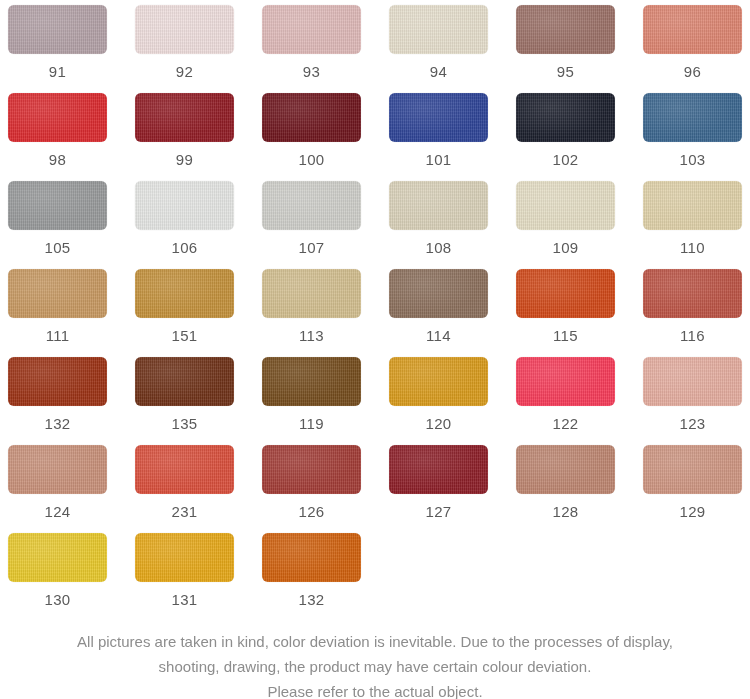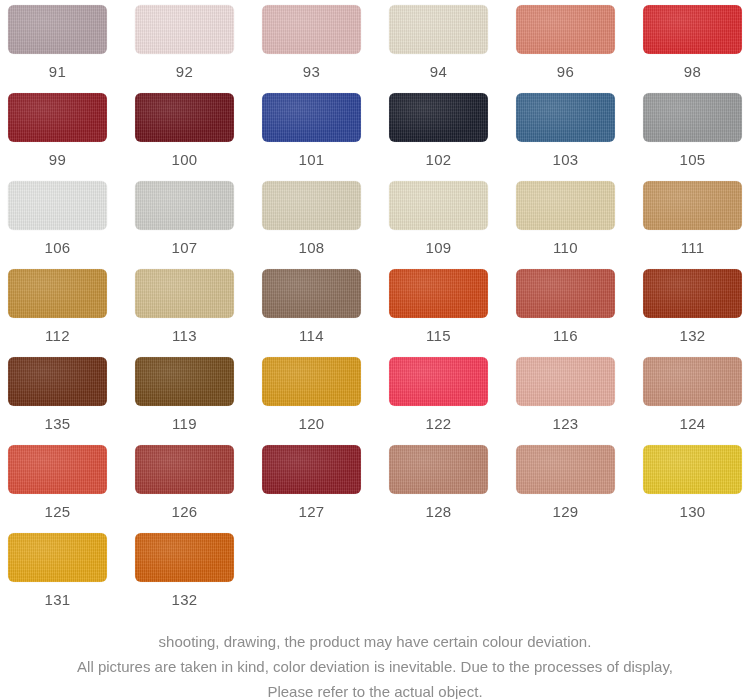--- a/index.html
+++ b/index.html
@@ -112,20 +112,24 @@
       </div>
       <div class="swatch-cell">
         <div class="swatch-chip" style="background-color: rgb(221, 184, 183);"></div>
         <div class="swatch-label">93</div>
       </div>
       <div class="swatch-cell">
         <div class="swatch-chip" style="background-color: rgb(228, 221, 203);"></div>
         <div class="swatch-label">94</div>
       </div>
       <div class="swatch-cell">
+        <div class="swatch-chip" style="background-color: rgb(154, 112, 103);"></div>
+        <div class="swatch-label">95</div>
+      </div>
+      <div class="swatch-cell">
         <div class="swatch-chip" style="background-color: rgb(219, 132, 112);"></div>
         <div class="swatch-label">96</div>
       </div>
       <div class="swatch-cell">
         <div class="swatch-chip" style="background-color: rgb(217, 43, 47);"></div>
         <div class="swatch-label">98</div>
       </div>
       <div class="swatch-cell">
         <div class="swatch-chip" style="background-color: rgb(144, 28, 37);"></div>
         <div class="swatch-label">99</div>
@@ -169,21 +173,21 @@
       <div class="swatch-cell">
         <div class="swatch-chip" style="background-color: rgb(222, 208, 168);"></div>
         <div class="swatch-label">110</div>
       </div>
       <div class="swatch-cell">
         <div class="swatch-chip" style="background-color: rgb(198, 152, 97);"></div>
         <div class="swatch-label">111</div>
       </div>
       <div class="swatch-cell">
         <div class="swatch-chip" style="background-color: rgb(194, 144, 59);"></div>
-        <div class="swatch-label">112</div>
+        <div class="swatch-label">151</div>
       </div>
       <div class="swatch-cell">
         <div class="swatch-chip" style="background-color: rgb(209, 189, 142);"></div>
         <div class="swatch-label">113</div>
       </div>
       <div class="swatch-cell">
         <div class="swatch-chip" style="background-color: rgb(139, 111, 92);"></div>
         <div class="swatch-label">114</div>
       </div>
       <div class="swatch-cell">
@@ -217,21 +221,21 @@
       <div class="swatch-cell">
         <div class="swatch-chip" style="background-color: rgb(227, 172, 158);"></div>
         <div class="swatch-label">123</div>
       </div>
       <div class="swatch-cell">
         <div class="swatch-chip" style="background-color: rgb(199, 144, 121);"></div>
         <div class="swatch-label">124</div>
       </div>
       <div class="swatch-cell">
         <div class="swatch-chip" style="background-color: rgb(216, 79, 60);"></div>
-        <div class="swatch-label">125</div>
+        <div class="swatch-label">231</div>
       </div>
       <div class="swatch-cell">
         <div class="swatch-chip" style="background-color: rgb(161, 60, 54);"></div>
         <div class="swatch-label">126</div>
       </div>
       <div class="swatch-cell">
         <div class="swatch-chip" style="background-color: rgb(140, 31, 40);"></div>
         <div class="swatch-label">127</div>
       </div>
       <div class="swatch-cell">
@@ -250,18 +254,18 @@
         <div class="swatch-chip" style="background-color: rgb(228, 167, 24);"></div>
         <div class="swatch-label">131</div>
       </div>
       <div class="swatch-cell">
         <div class="swatch-chip" style="background-color: rgb(207, 96, 13);"></div>
         <div class="swatch-label">132</div>
       </div>
     </div>
 
   <div class="disclaimer">
+    <p>All pictures are taken in kind, color deviation is inevitable. Due to the processes of display,</p>
     <p>shooting, drawing, the product may have certain colour deviation.</p>
-    <p>All pictures are taken in kind, color deviation is inevitable. Due to the processes of display,</p>
     <p>Please refer to the actual object.</p>
   </div>
 
 </div>
 
 </body></html>

